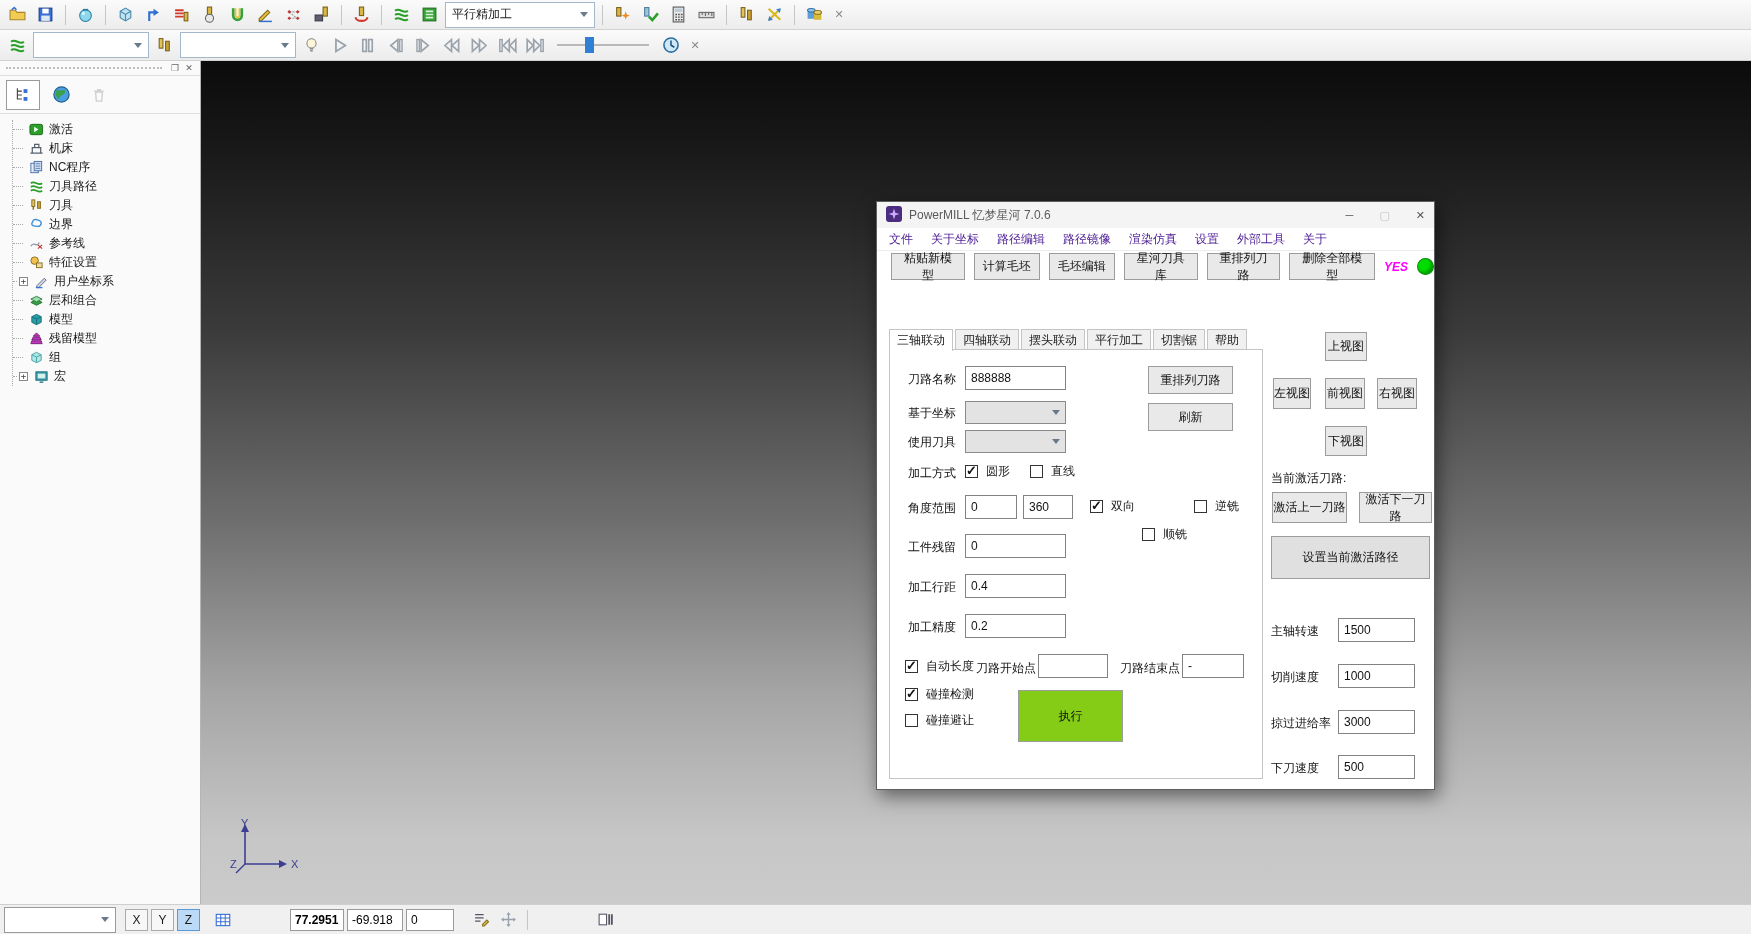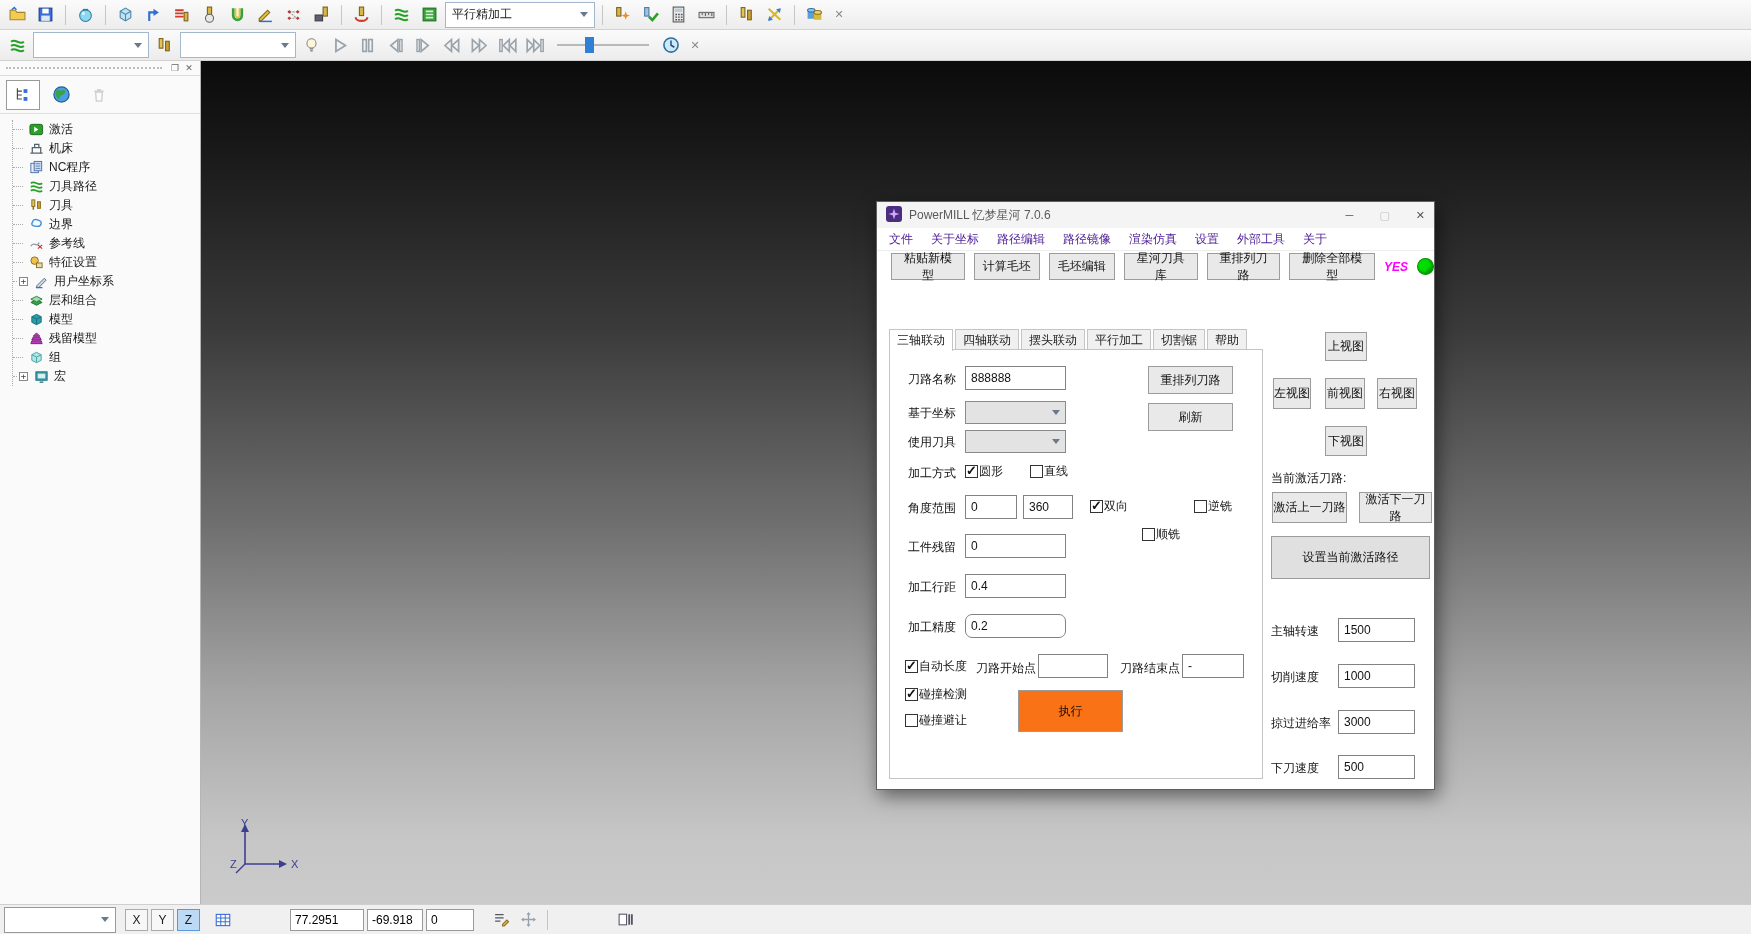--- a/index.html
+++ b/index.html
@@ -69,21 +69,21 @@
   .tab { height:21px; padding:0 7px; display:flex; align-items:center; background:#f0f0f0;
          border:1px solid #c4c4c4; border-bottom:none; margin-right:2px; color:#222; }
   .tab.active { background:#fff; height:22px; position:relative; z-index:2; }
   .tabpanel { position:absolute; left:12px; top:147px; width:374px; height:430px; background:#fff;
               border:1px solid #c4c4c4; }
   .fl { position:absolute; color:#111; }
   .tin { position:absolute; border:1px solid #828282; background:#fff; height:24px; padding:0 5px;
          font:12px "Liberation Sans","DejaVu Sans",sans-serif; color:#111; }
   .dcombo { position:absolute; height:23px; width:101px; background:#e3e3e3; border:1px solid #8a8a8a;
             display:flex; align-items:center; justify-content:flex-end; padding:0 5px; }
-  .cbrow { position:absolute; display:flex; align-items:center; gap:1px; }
+  .cbrow { position:absolute; display:flex; align-items:center; gap:8px; }
   .cb { appearance:none; -webkit-appearance:none; width:13px; height:13px; border:1px solid #333;
         background:#fff; position:relative; flex:none; }
   .cb:checked::after { content:"✓"; position:absolute; top:-3px; left:0; font-size:13px; font-weight:bold; color:#111; }
   .rpanel-label { position:absolute; color:#111; }
   .speed-in { position:absolute; width:77px; }
   
   .statusbar { position:absolute; left:0; right:0; bottom:0; height:30px; background:#f0f0f0;
                border-top:1px solid #cfcfcf; display:flex; align-items:center; padding:0 4px; gap:3px; }
   .axbtn { width:23px; height:22px; border:1px solid #ababab; background:#f7f7f7; display:flex;
            align-items:center; justify-content:center; flex:none; }
@@ -595,41 +595,41 @@
         <span>逆铣</span>
       </label>
 
       <span class="fl" style="left:18px; top:189px;">工件残留</span>
       <input class="tin" style="left: 75px; top: 184px; width: 101px;" value="0">
 
       <span class="fl" style="left:18px; top:229px;">加工行距</span>
       <input class="tin" style="left: 75px; top: 224px; width: 101px;" value="0.4">
 
       <span class="fl" style="left:18px; top:269px;">加工精度</span>
-      <input class="tin" style="left: 75px; top: 264px; width: 101px; border-radius: 7px;" value="0.2">
+      <input class="tin" style="left: 75px; top: 264px; width: 101px;" value="0.2">
 
       <label class="cbrow" style="left:15px; top:308px;">
         <input type="checkbox" class="cb" checked="" style="">
         <span>自动长度</span>
       </label>
       <span class="fl" style="left:86px; top:310px;">刀路开始点</span>
       <input class="tin" style="left: 148px; top: 304px; width: 70px;" value="">
       <span class="fl" style="left:230px; top:310px;">刀路结束点</span>
       <input class="tin" style="left: 292px; top: 304px; width: 62px;" value="-">
 
       <label class="cbrow" style="left:15px; top:336px;">
         <input type="checkbox" class="cb" checked="" style="">
         <span>碰撞检测</span>
       </label>
       <label class="cbrow" style="left:15px; top:362px;">
         <input type="checkbox" class="cb" style="">
         <span>碰撞避让</span>
       </label>
 
-      <button class="btn" style="position:absolute; left:128px; top:340px; width:105px; height:42px; background:#f97316;">执行</button>
+      <button class="btn" style="position:absolute; left:128px; top:340px; width:105px; height:52px; background:#84cc16;">执行</button>
 
       <button class="btn" style="position:absolute; left:258px; top:16px; width:85px; height:28px;">重排列刀路</button>
       <button class="btn" style="position:absolute; left:258px; top:53px; width:85px; height:28px;">刷新</button>
     </div>
 
     <button class="btn" style="position:absolute; left:448px; top:130px; width:42px; height:29px;">上视图</button>
     <button class="btn" style="position:absolute; left:396px; top:176px; width:38px; height:31px;">左视图</button>
     <button class="btn" style="position:absolute; left:448px; top:176px; width:40px; height:31px;">前视图</button>
     <button class="btn" style="position:absolute; left:500px; top:176px; width:40px; height:31px;">右视图</button>
     <button class="btn" style="position:absolute; left:448px; top:224px; width:42px; height:30px;">下视图</button>
@@ -657,21 +657,21 @@
   </div>
   <span class="axbtn" style="margin-left:6px;">X</span>
   <span class="axbtn">Y</span>
   <span class="axbtn active">Z</span>
   <span class="sicon" style="margin-left:8px;">
       <svg width="18" height="18" viewBox="0 0 16 16">
         <rect x="2" y="3" width="12" height="10" fill="#fff" stroke="#3a6fd8"></rect>
         <path d="M2 6.3h12M2 9.6h12M6 3v10M10 3v10" stroke="#3a6fd8" stroke-width=".9"></path>
       </svg>
     </span>
-  <input class="sin" style="width: 74px; margin-left: 52px;" value="77.2951">
+  <input class="sin" style="width: 54px; margin-left: 52px; font-weight: bold;" value="77.2951">
   <input class="sin" style="width: 56px;" value="-69.918">
   <input class="sin" style="width: 48px;" value="0">
   <span class="sicon" style="margin-left:12px;">
       <svg width="17" height="17" viewBox="0 0 16 16">
         <path d="M2 3.5h8M2 6.5h8M2 9.5h5" stroke="#556" stroke-width="1.2"></path>
         <path d="M9 12.5l4-4 1.6 1.6-4 4H9z" fill="#e2c55a" stroke="#8a6d1d"></path>
       </svg>
     </span>
   <span class="sicon">
       <svg width="17" height="17" viewBox="0 0 16 16">

